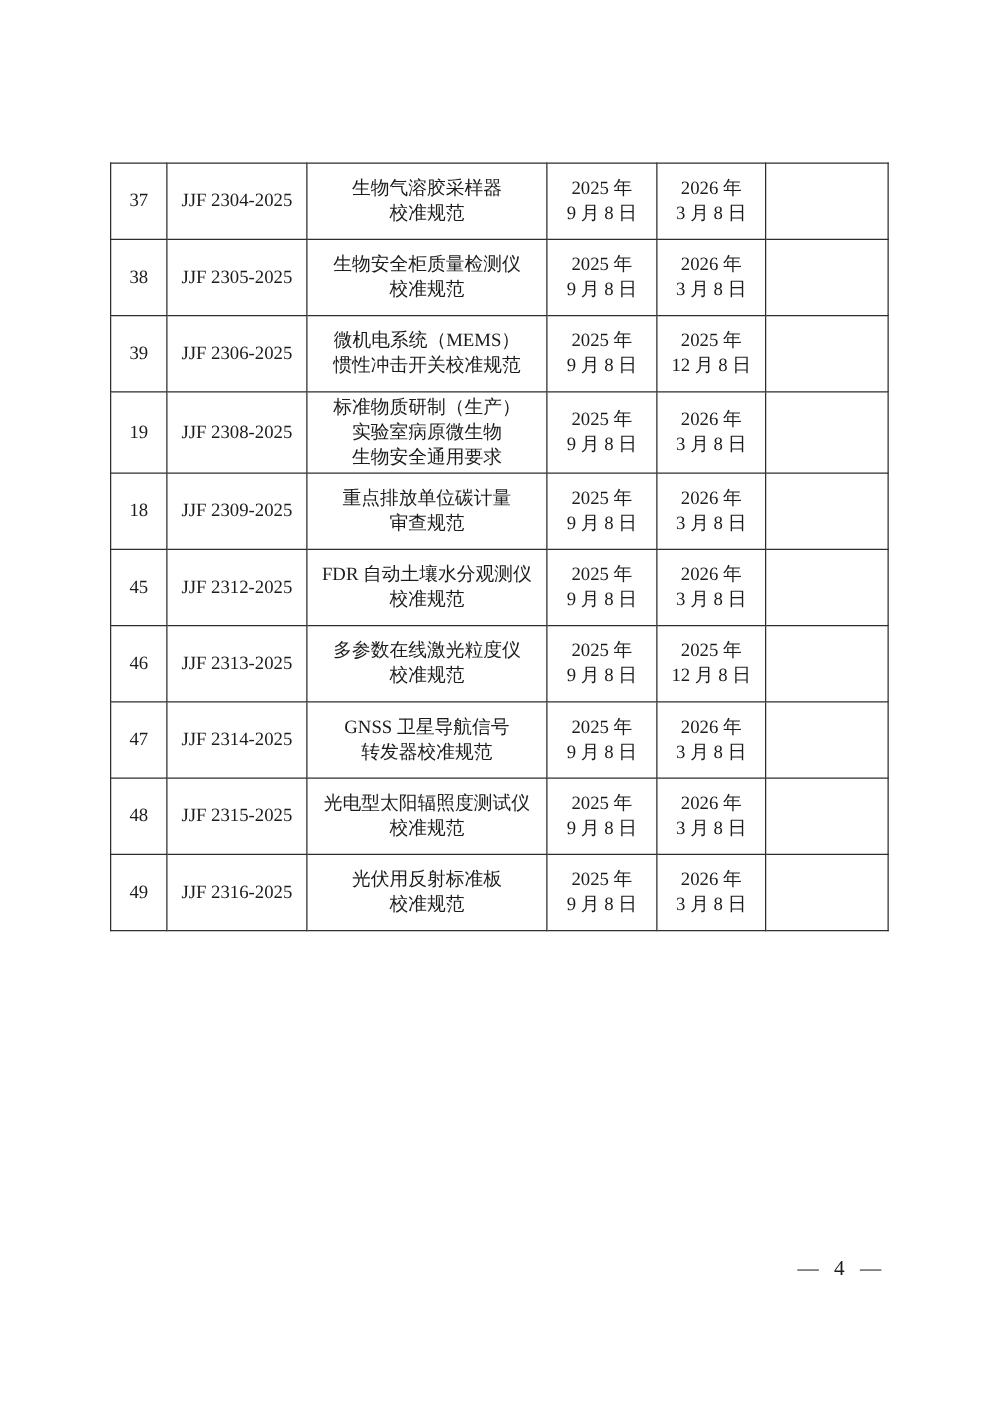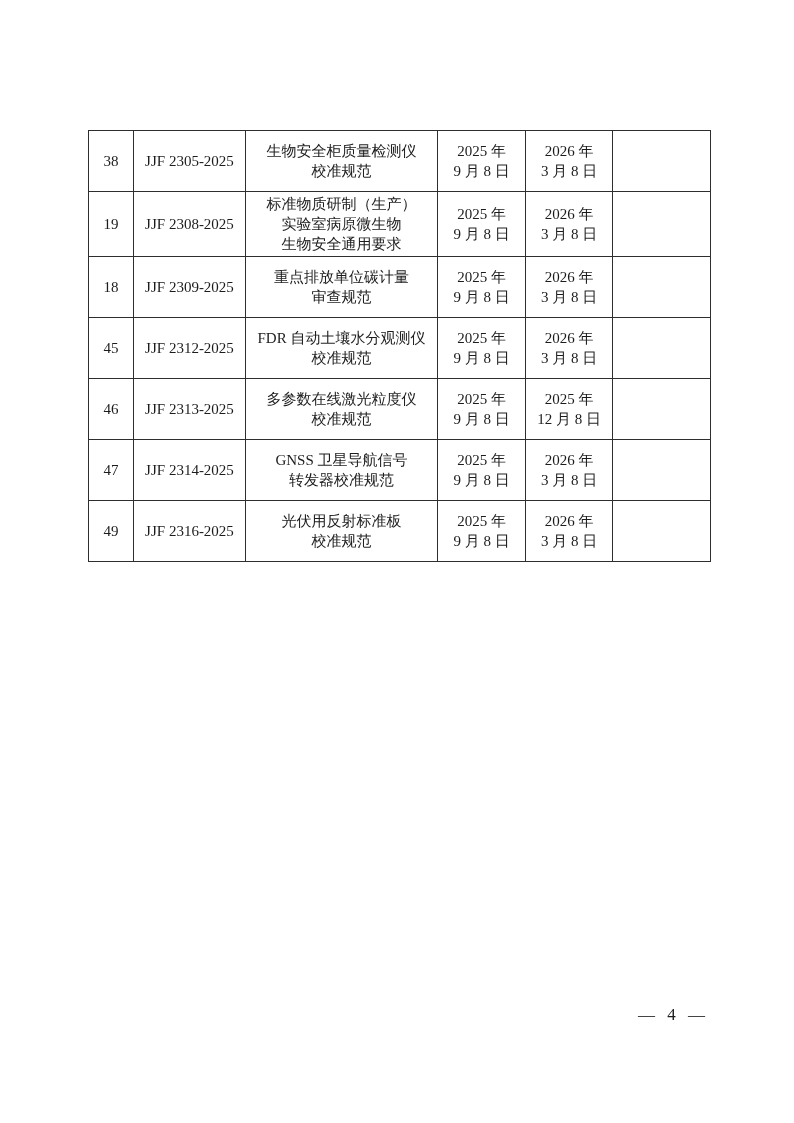--- a/index.html
+++ b/index.html
@@ -63,30 +63,46 @@
   <table class="standards">
     <colgroup>
       <col style="width:45px">
       <col style="width:112px">
       <col style="width:192px">
       <col style="width:88px">
       <col style="width:87px">
       <col style="width:98px">
     </colgroup>
     <tbody id="table-body">
+  <tr>
+    <td class="col-no">37</td>
+    <td class="col-code">JJF 2304-2025</td>
+    <td class="col-name">生物气溶胶采样器<br>校准规范</td>
+    <td class="col-date">2025 年<br>9 月 8 日</td>
+    <td class="col-date">2026 年<br>3 月 8 日</td>
+    <td class="col-remark"></td>
+  </tr>
 
   <tr>
     <td class="col-no">38</td>
     <td class="col-code">JJF 2305-2025</td>
     <td class="col-name">生物安全柜质量检测仪<br>校准规范</td>
     <td class="col-date">2025 年<br>9 月 8 日</td>
     <td class="col-date">2026 年<br>3 月 8 日</td>
     <td class="col-remark"></td>
   </tr>
 
+  <tr>
+    <td class="col-no">39</td>
+    <td class="col-code">JJF 2306-2025</td>
+    <td class="col-name">微机电系统（MEMS）<br>惯性冲击开关校准规范</td>
+    <td class="col-date">2025 年<br>9 月 8 日</td>
+    <td class="col-date">2025 年<br>12 月 8 日</td>
+    <td class="col-remark"></td>
+  </tr>
 
 
   <tr>
     <td class="col-no">19</td>
     <td class="col-code">JJF 2308-2025</td>
     <td class="col-name">标准物质研制（生产）<br>实验室病原微生物<br>生物安全通用要求</td>
     <td class="col-date">2025 年<br>9 月 8 日</td>
     <td class="col-date">2026 年<br>3 月 8 日</td>
     <td class="col-remark"></td>
   </tr>
@@ -122,20 +138,28 @@
 
   <tr>
     <td class="col-no">47</td>
     <td class="col-code">JJF 2314-2025</td>
     <td class="col-name">GNSS 卫星导航信号<br>转发器校准规范</td>
     <td class="col-date">2025 年<br>9 月 8 日</td>
     <td class="col-date">2026 年<br>3 月 8 日</td>
     <td class="col-remark"></td>
   </tr>
 
+  <tr>
+    <td class="col-no">48</td>
+    <td class="col-code">JJF 2315-2025</td>
+    <td class="col-name">光电型太阳辐照度测试仪<br>校准规范</td>
+    <td class="col-date">2025 年<br>9 月 8 日</td>
+    <td class="col-date">2026 年<br>3 月 8 日</td>
+    <td class="col-remark"></td>
+  </tr>
 
   <tr>
     <td class="col-no">49</td>
     <td class="col-code">JJF 2316-2025</td>
     <td class="col-name">光伏用反射标准板<br>校准规范</td>
     <td class="col-date">2025 年<br>9 月 8 日</td>
     <td class="col-date">2026 年<br>3 月 8 日</td>
     <td class="col-remark"></td>
   </tr>
 </tbody>

